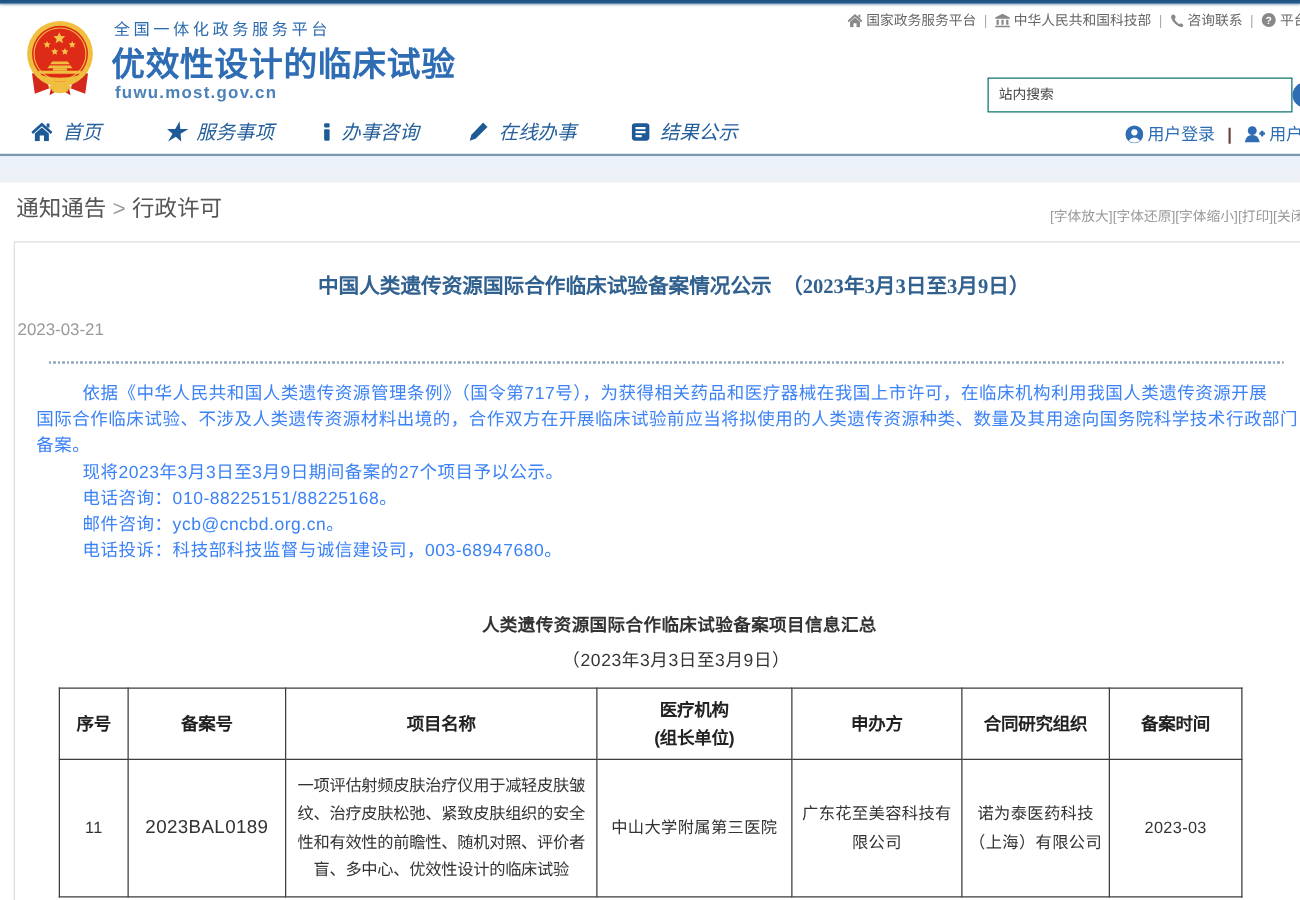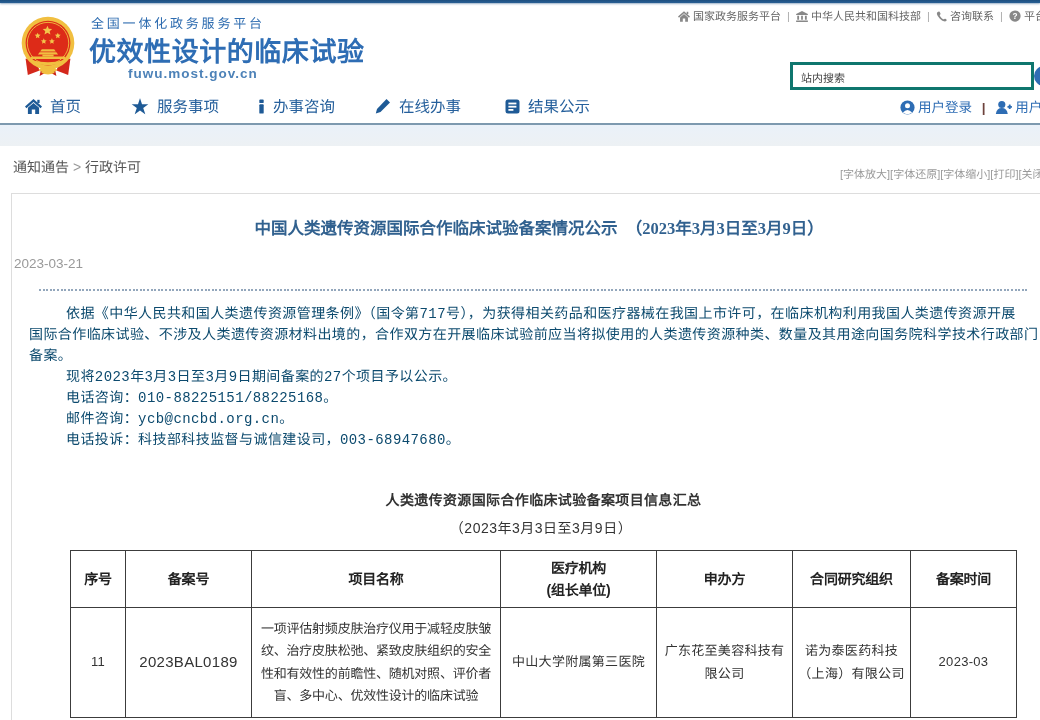--- a/index.html
+++ b/index.html
@@ -15,70 +15,70 @@
 
   
   #toplinks { top:10px; left:678px; white-space:nowrap; font-size:11px; color:#666; line-height:13px; }
   #toplinks .sep { color:#aaa; margin:0 3px; }
   #toplinks svg { vertical-align:-2px; margin-right:3px; }
 
   
   #emblem { left:20px; top:16px; }
   #brand-small { left:91px; top:17px; font-size:13px; line-height:13px; letter-spacing:2.8px; color:#2e6cb0; }
   #brand-big { left:89px; top:39px; font-size:27px; line-height:27px; font-weight:bold; letter-spacing:0.55px; color:#2e6db4; }
-  #brand-url { left:92px; top:67px; font-size:13.5px; line-height:13px; font-weight:bold; letter-spacing:1.0px; color:#4d82b8;margin-left:36px; }
-
-  
-  #search { left:790px; top:62px; width:244px; height:28px; border:3px solid #0f766e; background:#fff;
+  #brand-url { left:92px; top:67px; font-size:13.5px; line-height:13px; font-weight:bold; letter-spacing:1.0px; color:#4d82b8; }
+
+  
+  #search { left:790px; top:62px; width:244px; height:28px; border:1px solid #0f766e; background:#fff;
     font-size:11px; color:#444; line-height:26px; padding-left:8px; }
   #searchbtn { left:1034px; top:66px; width:20px; height:20px; border-radius:50%; background:#2e6db4; }
 
   
   #login { top:100px; left:900px; white-space:nowrap; font-size:13.5px; line-height:14px; color:#2e6db4; }
   #login .sep { color:#6d423c; margin:0 6px; font-weight:bold; }
   #login svg { vertical-align:-3px; margin-right:3px; }
 
   
-  #nav { top:97.5px; left:0; width:832px; height:20px; color:#26609c; font-size:15.5px; line-height:17px; }
+  #nav { top:97.5px; left:0; width:832px; height:20px; color:#26609c; font-size:15.5px; line-height:17px;font-style:italic; }
   #nav .it { position:absolute; top:0; white-space:nowrap; }
   #nav svg { vertical-align:-2px; margin-right:8px; }
   #nav .star { font-size:18px; color:#1e5a96; vertical-align:-1.5px; margin-right:8px; }
   #navline { left:0; top:123px; width:1040px; height:1.5px; background:#7d99af; }
   #navstrip { left:0; top:124.5px; width:1040px; height:21px;
     background:linear-gradient(#eaf1f9,#edf1f4); }
 
   
-  #crumb { left:13px; top:160px; font-size:14px; line-height:14px; color:#555; }
+  #crumb { left:13px; top:160px; font-size:18px; line-height:14px; color:#555; }
   #fonttools { left:840px; top:168px; font-size:11px; line-height:13px; color:#999; white-space:nowrap; }
 
   
   #box { left:11px; top:193px; width:1049px; height:600px; border:1px solid #ddd; background:#fff; }
 
   #doc-title { left:25px; top:218px; width:1028px; text-align:center; font-size:16.5px; line-height:22px; font-weight:bold;
     color:#31618f; font-family:"Liberation Serif", serif; }
   #doc-date { left:14px; top:257px; width:1008px; font-size:13.5px; line-height:14px; color:#999; }
   #dotline { left:39px; top:288.5px; width:988px; height:2px;
     background:repeating-linear-gradient(90deg,#93a7bc 0 2px,transparent 2px 3.6px); }
 
   
-  .para { left:29px; white-space:nowrap; font-size:14px; letter-spacing:0.42px; line-height:15px; color:#0c4a6e;font-family:Liberation Mono, monospace; }
+  .para { left:29px; white-space:nowrap; font-size:14px; letter-spacing:0.42px; line-height:15px; color:#3b82f6; }
   .p1 { top:307px; left:66px; }
   .p2 { top:328px;text-align:right; }
   .p3 { top:349px; }
   .p4 { top:370px; left:66px; }
   .p5 { top:391px; left:66px; }
   .p6 { top:412px; left:66px; }
   .p7 { top:433px; left:66px; }
 
   
   #tbl-h1 { left:19px; top:492.5px; width:1049px; text-align:center; font-size:14px; line-height:15px; letter-spacing:0.36px; font-weight:bold; color:#333; }
   #tbl-h2 { left:16px; top:520.5px; width:1050px; text-align:center; font-size:14px; letter-spacing:0.5px; line-height:15px; color:#333; }
 
   
-  table { position:absolute; left:70px; top:550px; border-collapse:collapse; table-layout:fixed; }
+  table { position:absolute; left:47px; top:550px; border-collapse:collapse; table-layout:fixed; }
   td, th { border:1px solid #3c3c3c; font-size:13px; letter-spacing:0.3px; color:#333; text-align:center; vertical-align:middle;
     padding:0; line-height:22.5px; }
   th { font-weight:bold; font-size:14px; letter-spacing:-0.2px; color:#222; }
   tr.hd { height:57px; }
   tr.d1 { height:110px; }
   td.proj { font-size:13px; letter-spacing:-0.22px; }
 </style>
 </head>
 <body>
 <div id="page">

